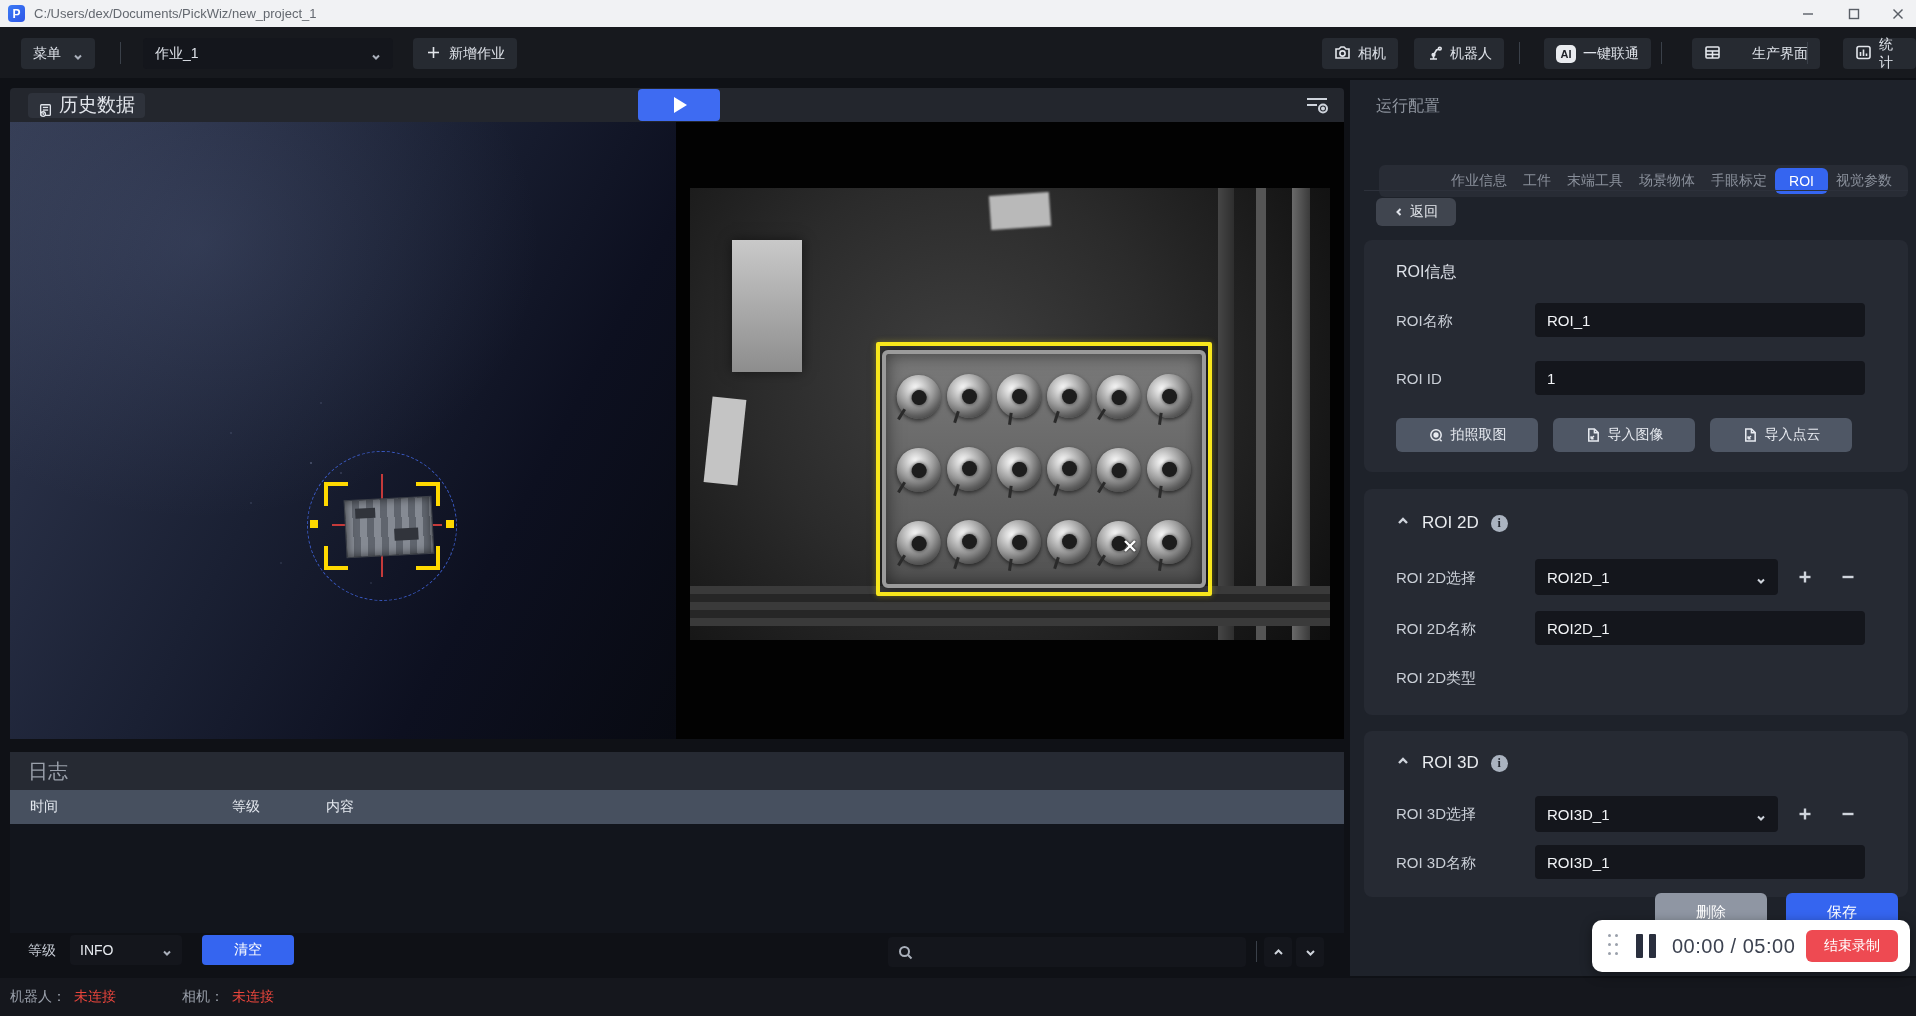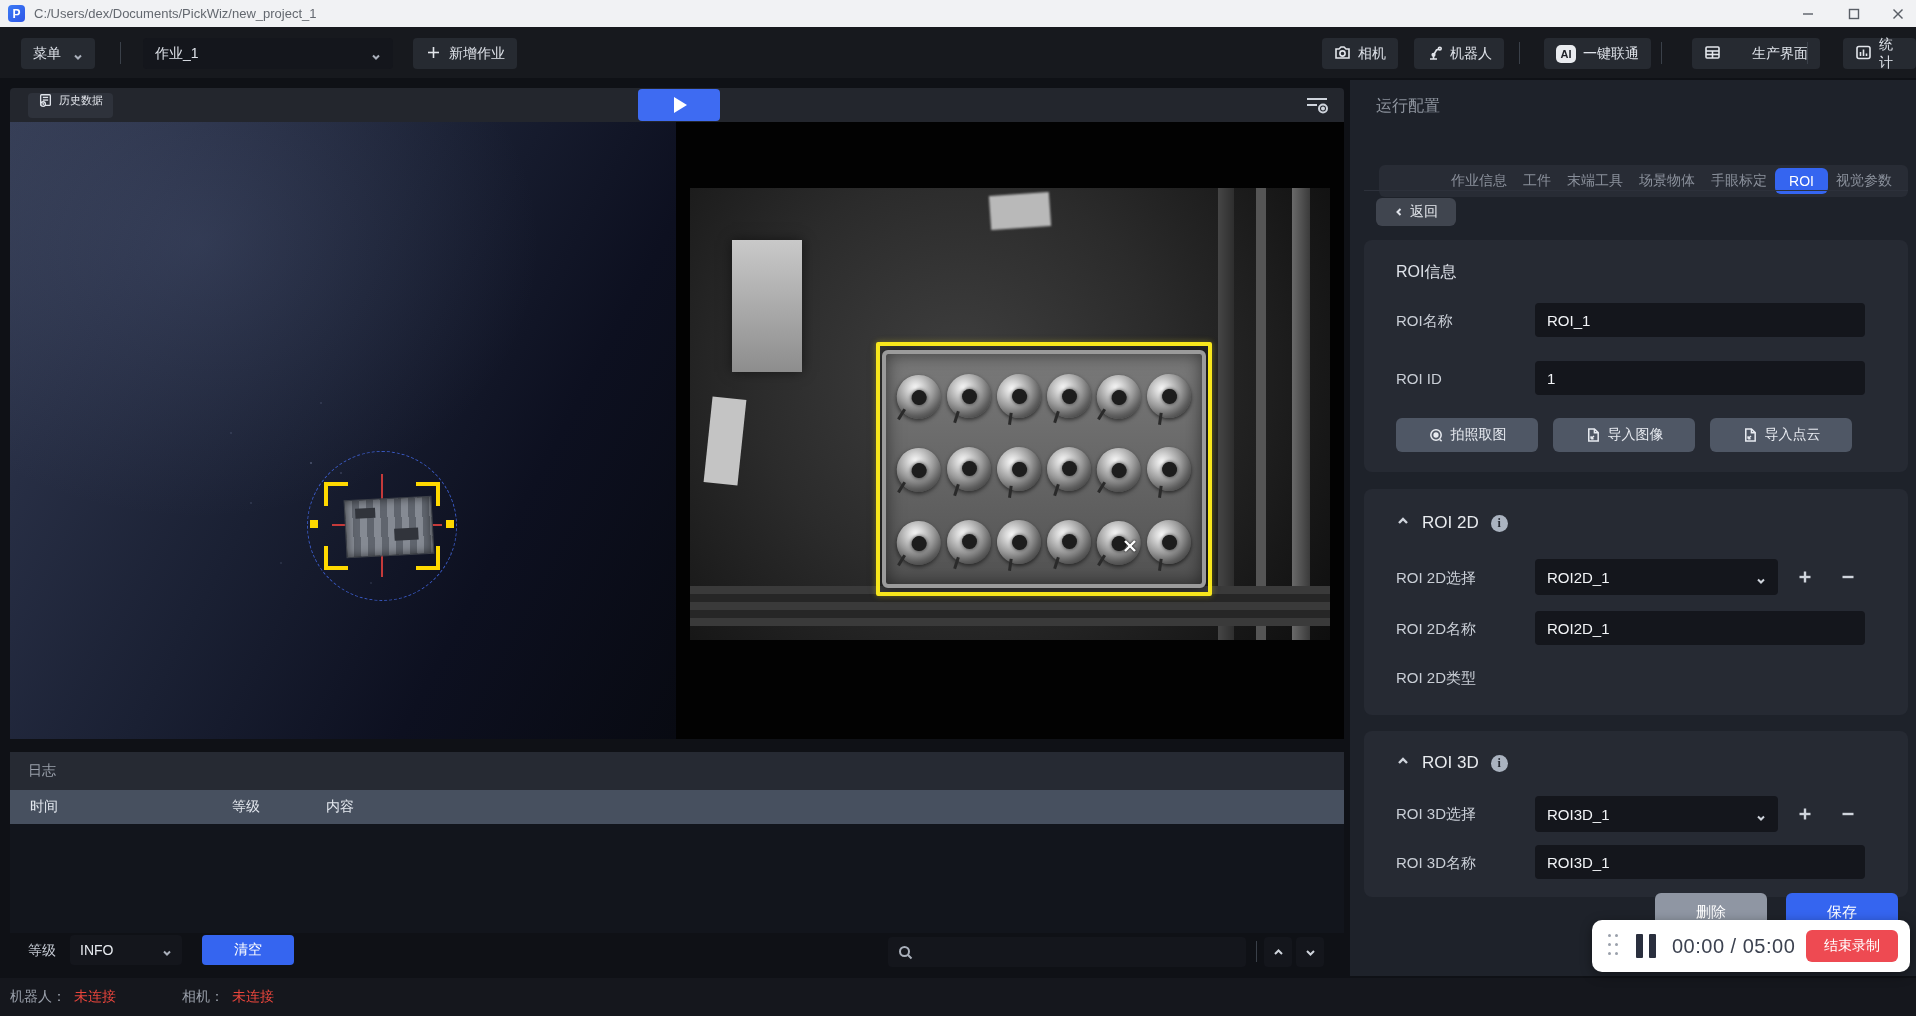--- a/index.html
+++ b/index.html
@@ -29,21 +29,21 @@
   .chev svg { width:10px; height:10px; stroke:#aab0bb; stroke-width:2; fill:none; }
   .select-box { background:#14161c; }
   .job-select { left:143px; width:250px; justify-content:space-between; }
   .icon16 svg { width:17px; height:17px; stroke:#e3e6ec; stroke-width:1.6; fill:none; }
   .ai-badge { width:20px; height:18px; border-radius:5px; background:#e9ebef; color:#1c1f26;
     font-size:11px; font-weight:bold; display:flex; align-items:center; justify-content:center; }
 
   
   .vp-header { left:10px; top:88px; width:1334px; height:34px; background:#23262d; border-radius:4px 4px 0 0; }
   .history-btn { position:absolute; left:18px; top:5px; height:25px; background:#2e323b; border-radius:4px;
-    color:#e2e5eb; font-size:11px; display:flex; align-items:flex-start; gap:6px; padding:0 10px; }
+    color:#e2e5eb; font-size:19px; display:flex; align-items:flex-end; gap:6px; padding:0 10px; }
   .history-btn svg { width:15px; height:15px; stroke:#dfe3ea; stroke-width:1.5; fill:none; }
   .play-btn { position:absolute; left:628px; top:1px; width:82px; height:32px; background:#3e6bf2;
     border-radius:4px; display:flex; align-items:center; justify-content:center; }
   .play-tri { width:0; height:0; border-left:13px solid #fff; border-top:8px solid transparent;
     border-bottom:8px solid transparent; margin-left:3px; }
   .filter-icon { position:absolute; right:14px; top:7px; width:26px; height:20px; }
   .filter-icon svg { width:26px; height:20px; stroke:#cfd4dc; stroke-width:2; fill:none; }
 
   
   .vp-left { left:10px; top:122px; width:666px; height:617px; overflow:hidden;
@@ -97,21 +97,21 @@
   .ring:nth-child(odd){ transform:rotate(14deg) translateY(1px); }
   .ring:nth-child(3n){ transform:rotate(-10deg); }
   .roi-rect { position:absolute; left:186px; top:154px; width:336px; height:254px;
     border:4px solid #f8e71c; border-radius:2px; box-shadow:0 0 6px rgba(248,231,28,.35); }
   .cursor-x { position:absolute; left:432px; top:350px; width:16px; height:16px; }
   .cursor-x svg { width:16px; height:16px; stroke:#fff; stroke-width:2.4; fill:none;
     filter:drop-shadow(0 0 1px #000); }
 
   
   .log-titlebar { left:10px; top:752px; width:1334px; height:38px; background:#262a33;
-    display:flex; align-items:center; color:#9aa0ab; font-size:14px; padding-left:18px; }
+    display:flex; align-items:center; color:#9aa0ab; font-size:20px; padding-left:18px; }
   .log-header { left:10px; top:790px; width:1334px; height:34px; background:#47505f;
     display:flex; align-items:center; color:#e4e8ef; font-size:14px; }
   .log-header span:nth-child(1){ margin-left:20px; width:202px; }
   .log-header span:nth-child(2){ width:94px; }
   .log-content { left:10px; top:824px; width:1334px; height:109px; background:#12151c; }
 
   
   .lvl-label { left:28px; top:942px; color:#c6cbd4; font-size:14px; }
   .lvl-select { left:70px; top:935px; width:112px; height:30px; background:#14161c; border-radius:4px;
     color:#e8ebf0; font-size:14px; display:flex; align-items:center; justify-content:space-between;

